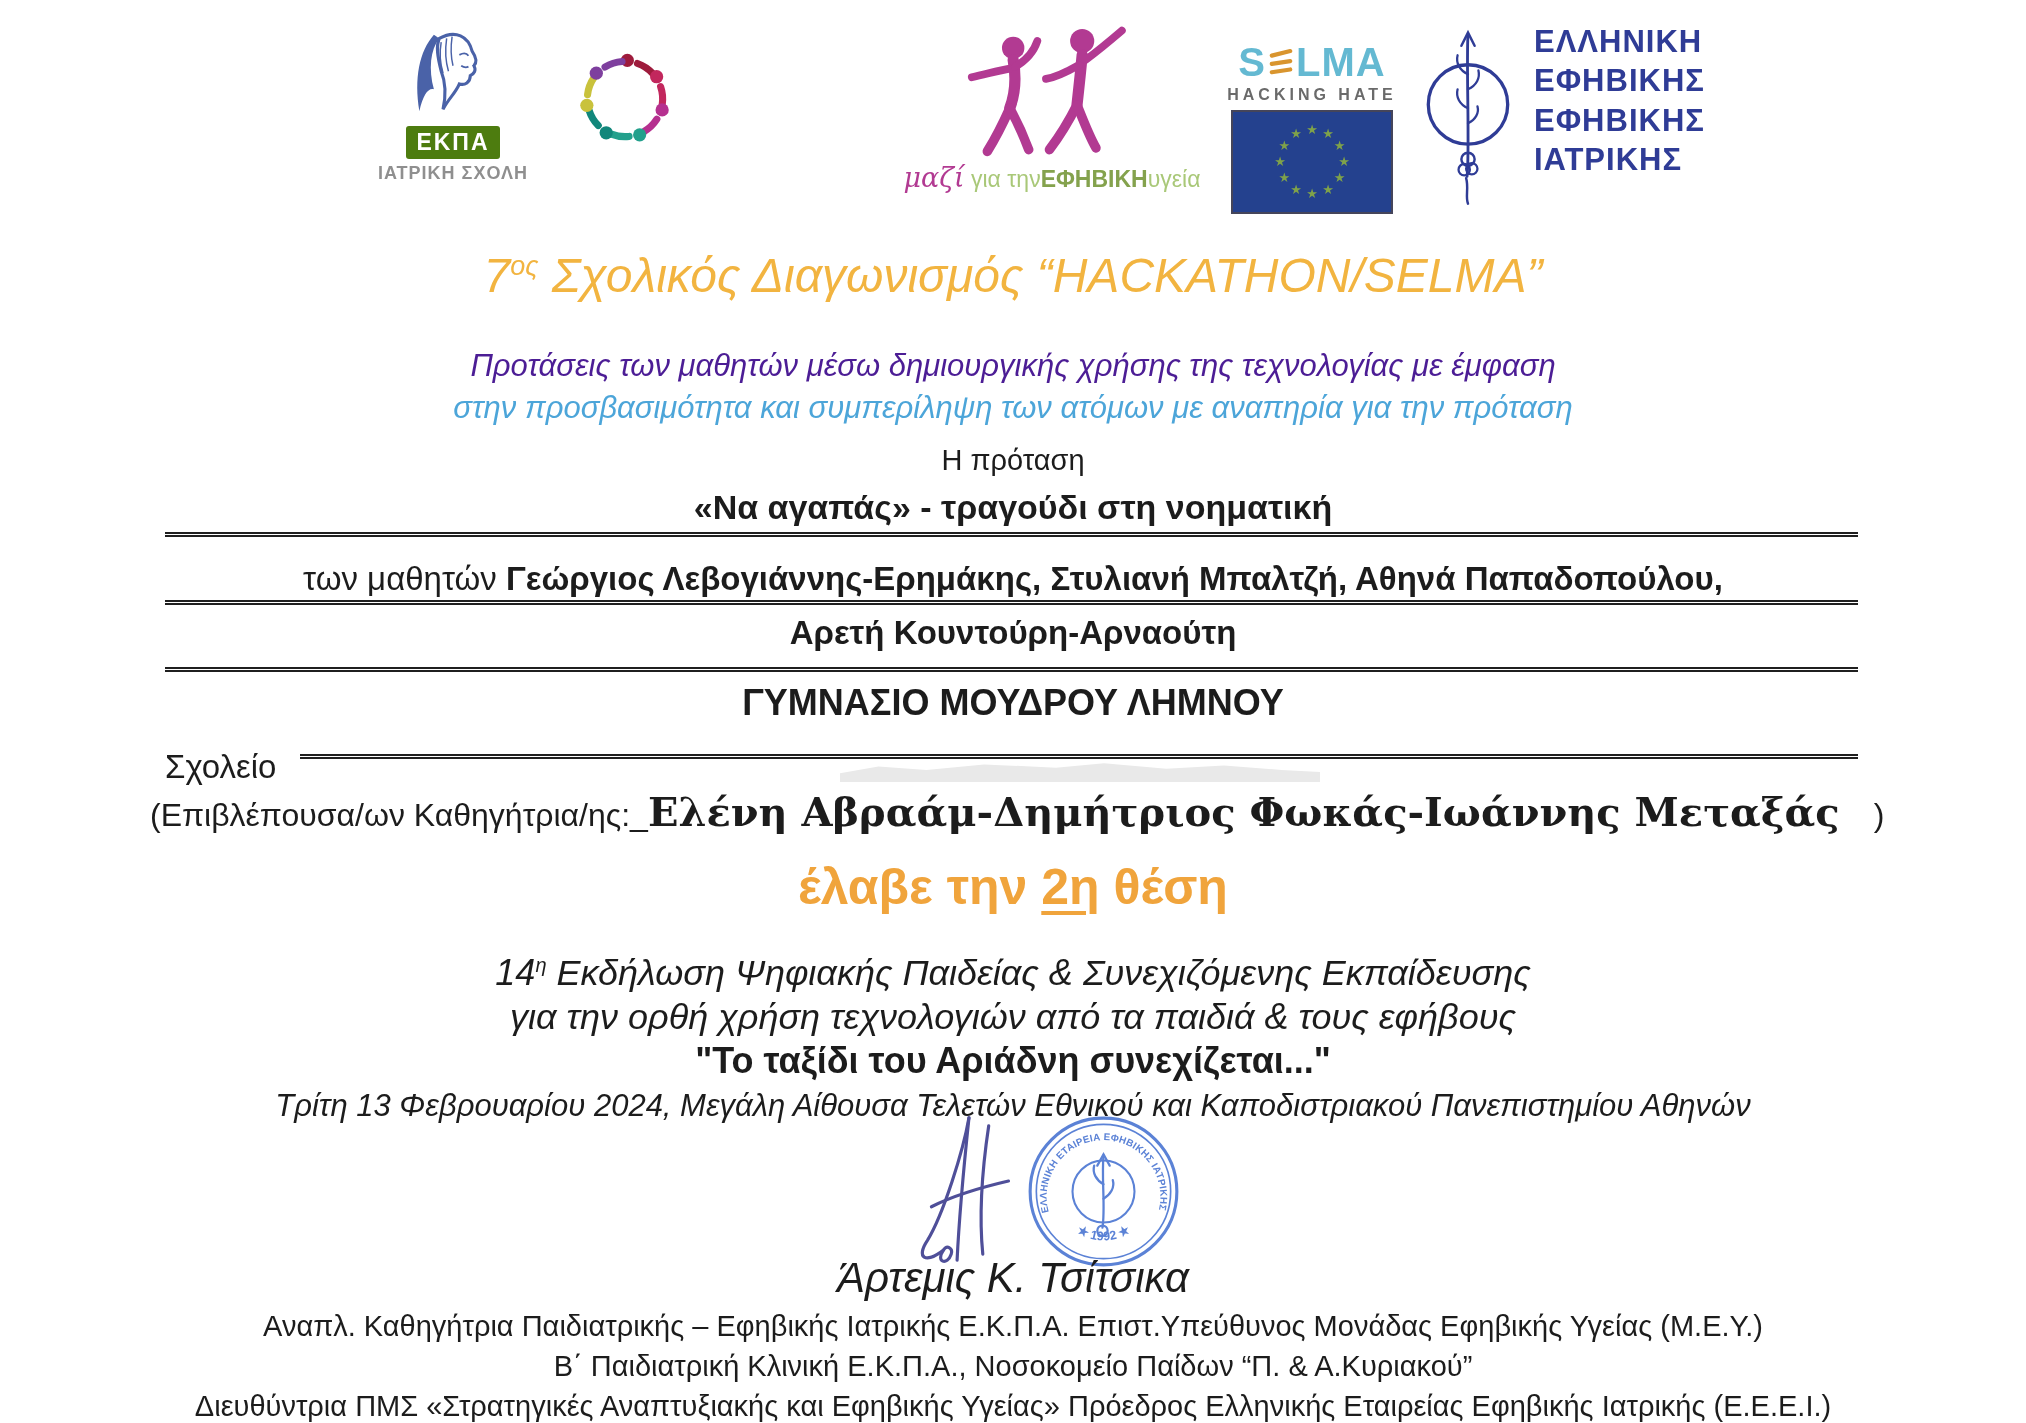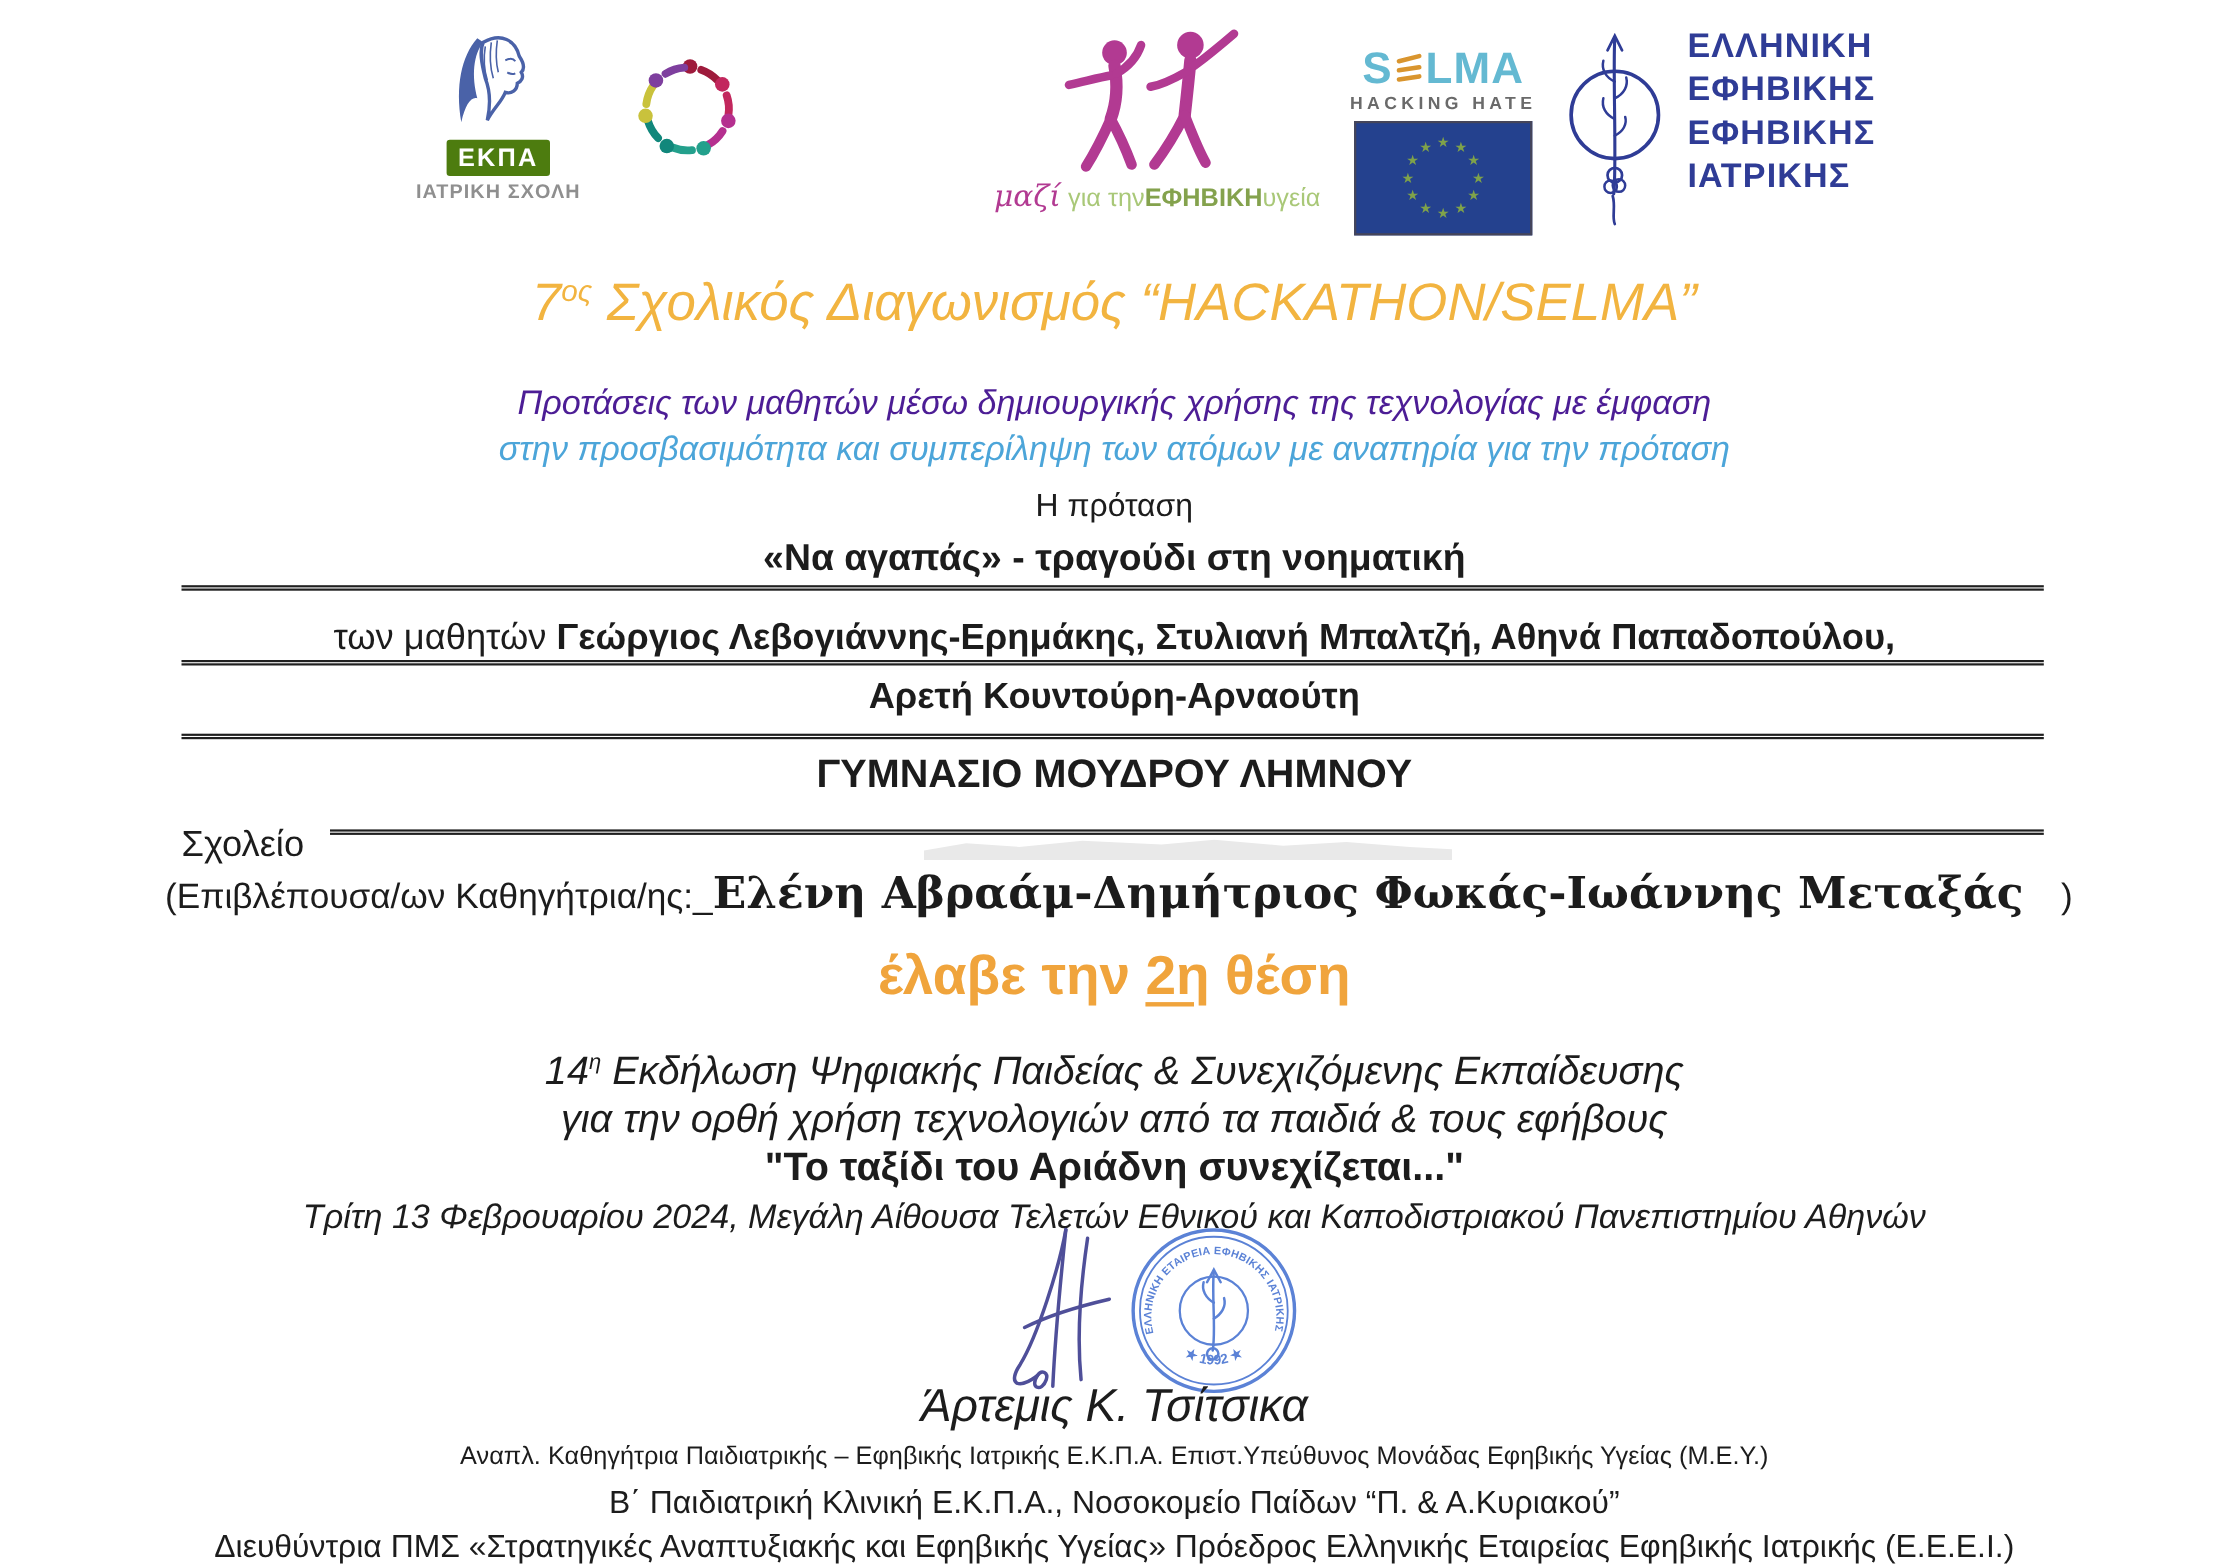--- a/index.html
+++ b/index.html
@@ -61,21 +61,21 @@
   .t-ev2{top:996px;font-size:36px;font-style:italic;}
   .t-ev3{top:1040px;font-size:36px;font-weight:bold;}
   .t-date{top:1088px;font-size:31px;font-style:italic;}
 
   
   .sig-svg{left:900px;top:1104px;}
   .stamp-svg{left:1026px;top:1114px;}
   .stamp-text{font-size:9.5px;font-weight:bold;fill:#5b82d6;letter-spacing:.2px;}
   .stamp-year{font-size:12px;font-weight:bold;fill:#5b82d6;}
   .t-signer{top:1254px;font-size:42px;font-style:italic;}
-  .t-f1{top:1310px;font-size:23px;}
+  .t-f1{top:1310px;font-size:29px;}
   .t-f2{top:1350px;font-size:29px;}
   .t-f3{top:1390px;font-size:29px;}
 </style>
 </head>
 <body>
 
 <div class="page">
 
   <div class="abs logo-ekpa">
     <svg width="100" height="94" viewBox="0 0 110 100">

